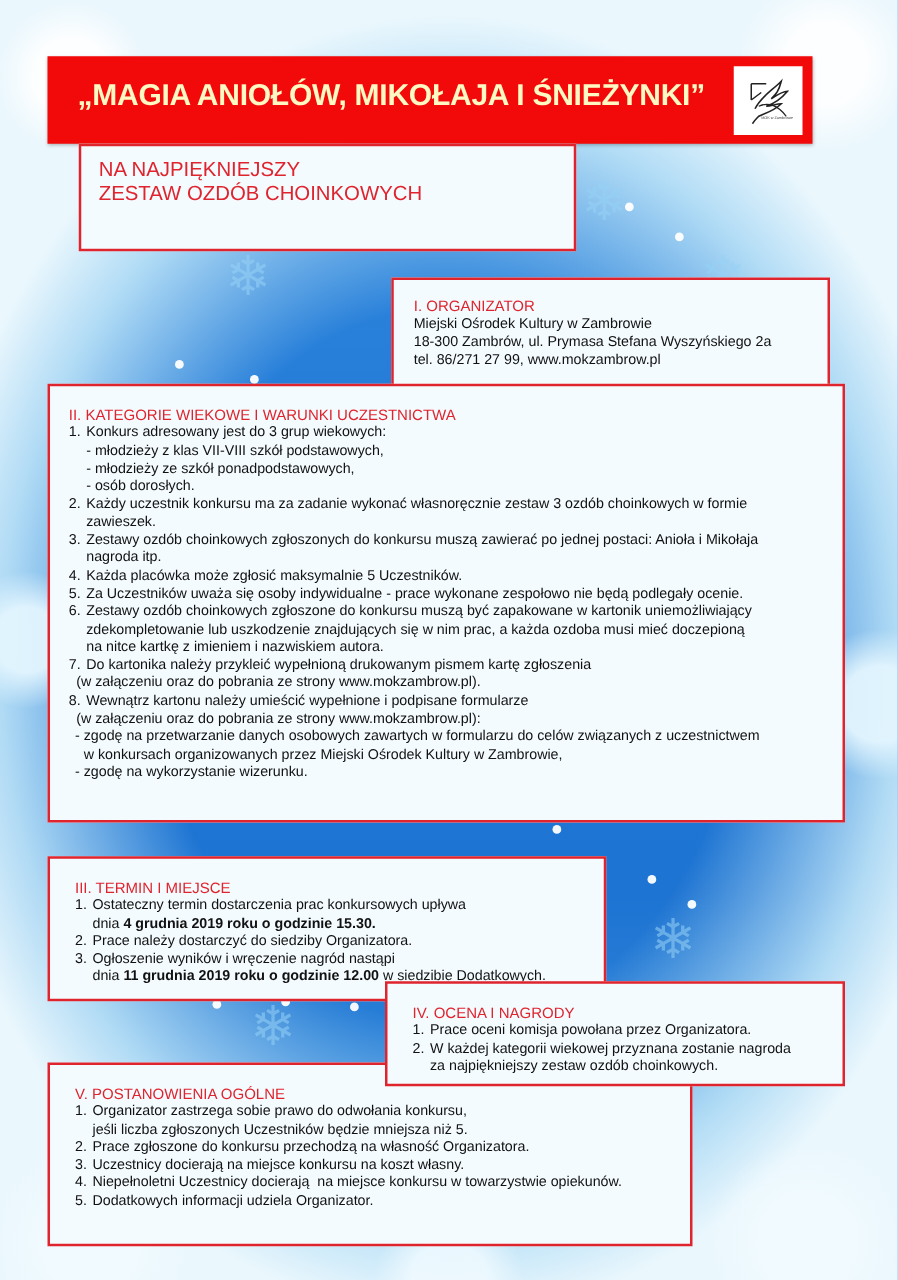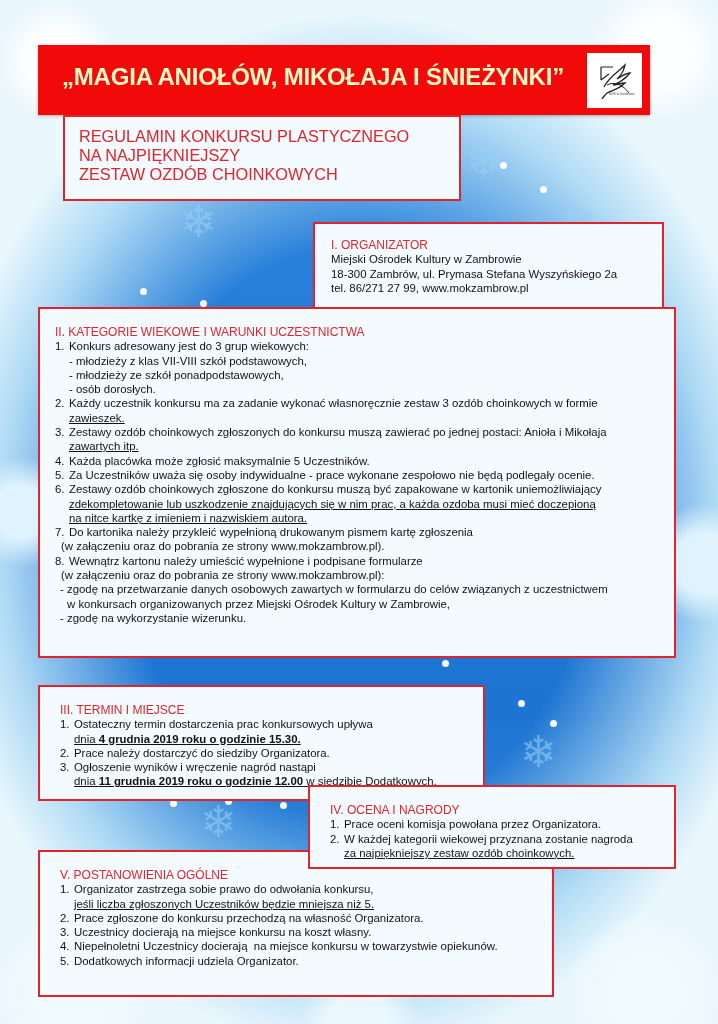--- a/index.html
+++ b/index.html
@@ -49,21 +49,21 @@
   .org { left:313px; top:222px; width:351px; height:93px; padding:14px 16px; }
   .sec2 { left:38px; top:307px; width:638px; height:351px; padding:16px 15px; }
   .sec3 { left:38px; top:685px; width:447px; height:116px; padding:16px 20px; }
   .sec4 { left:308px; top:785px; width:368px; height:84px; padding:16px 20px; }
   .sec5 { left:38px; top:850px; width:516px; height:147px; padding:16px 20px; }
 
   .item { display:flex; }
   .num { flex:0 0 auto; width:14px; }
   .txt { flex:1; }
   .sub { padding-left:14px; }
-  .cont { padding-left:14px;text-decoration:underline; }
+  .cont { padding-left:14px; }
   .cont2 { padding-left:6px; }
   .dash2 { padding-left:5px; }
   .dash2c { padding-left:12px; }
   b { font-weight:bold; }
 </style>
 </head>
 <body>
 
 <div class="frost"></div>
 
@@ -90,21 +90,20 @@
     <svg viewBox="0 0 55 55">
       <path d="M14 14 L26 14 M14 14 L14 27 M14 27 L22 21" stroke="#222" stroke-width="1.2" fill="none"></path>
       <path d="M17 34 C22 24 30 20 38 12 C36 20 34 22 30 26 C36 22 40 20 43 20 C38 26 32 30 26 32 C30 32 34 30 38 30 C32 36 24 38 20 40 C18 42 16 44 15 46" stroke="#222" stroke-width="1.3" fill="none"></path>
       <path d="M20 32 C28 28 36 32 42 40" stroke="#222" stroke-width="1" fill="none"></path>
       <text x="22" y="42" font-size="3" fill="#444" font-family="Liberation Sans, sans-serif">MOK w Zambrowie</text>
     </svg>
   </div>
 </div>
 
 <div class="box subtitle">
-  <div>REGULAMIN KONKURSU PLASTYCZNEGO</div>
   <div>NA NAJPIĘKNIEJSZY</div>
   <div>ZESTAW OZDÓB CHOINKOWYCH</div>
 </div>
 
 <div class="box org">
   <div class="head">I. ORGANIZATOR</div>
   <div>Miejski Ośrodek Kultury w Zambrowie</div>
   <div>18-300 Zambrów, ul. Prymasa Stefana Wyszyńskiego 2a</div>
   <div>tel. 86/271 27 99, www.mokzambrow.pl</div>
 </div>
@@ -123,21 +122,21 @@
   <div class="item">
     <span class="num">2.</span>
     <span class="txt">Każdy uczestnik konkursu ma za zadanie wykonać własnoręcznie zestaw 3 ozdób choinkowych w formie</span>
   </div>
   <div class="cont">zawieszek.</div>
 
   <div class="item">
     <span class="num">3.</span>
     <span class="txt">Zestawy ozdób choinkowych zgłoszonych do konkursu muszą zawierać po jednej postaci: Anioła i Mikołaja</span>
   </div>
-  <div class="cont">zawartych itp.</div>
+  <div class="cont">nagroda itp.</div>
 
   <div class="item">
     <span class="num">4.</span>
     <span class="txt">Każda placówka może zgłosić maksymalnie 5 Uczestników.</span>
   </div>
   <div class="item">
     <span class="num">5.</span>
     <span class="txt">Za Uczestników uważa się osoby indywidualne - prace wykonane zespołowo nie będą podlegały ocenie.</span>
   </div>
 

